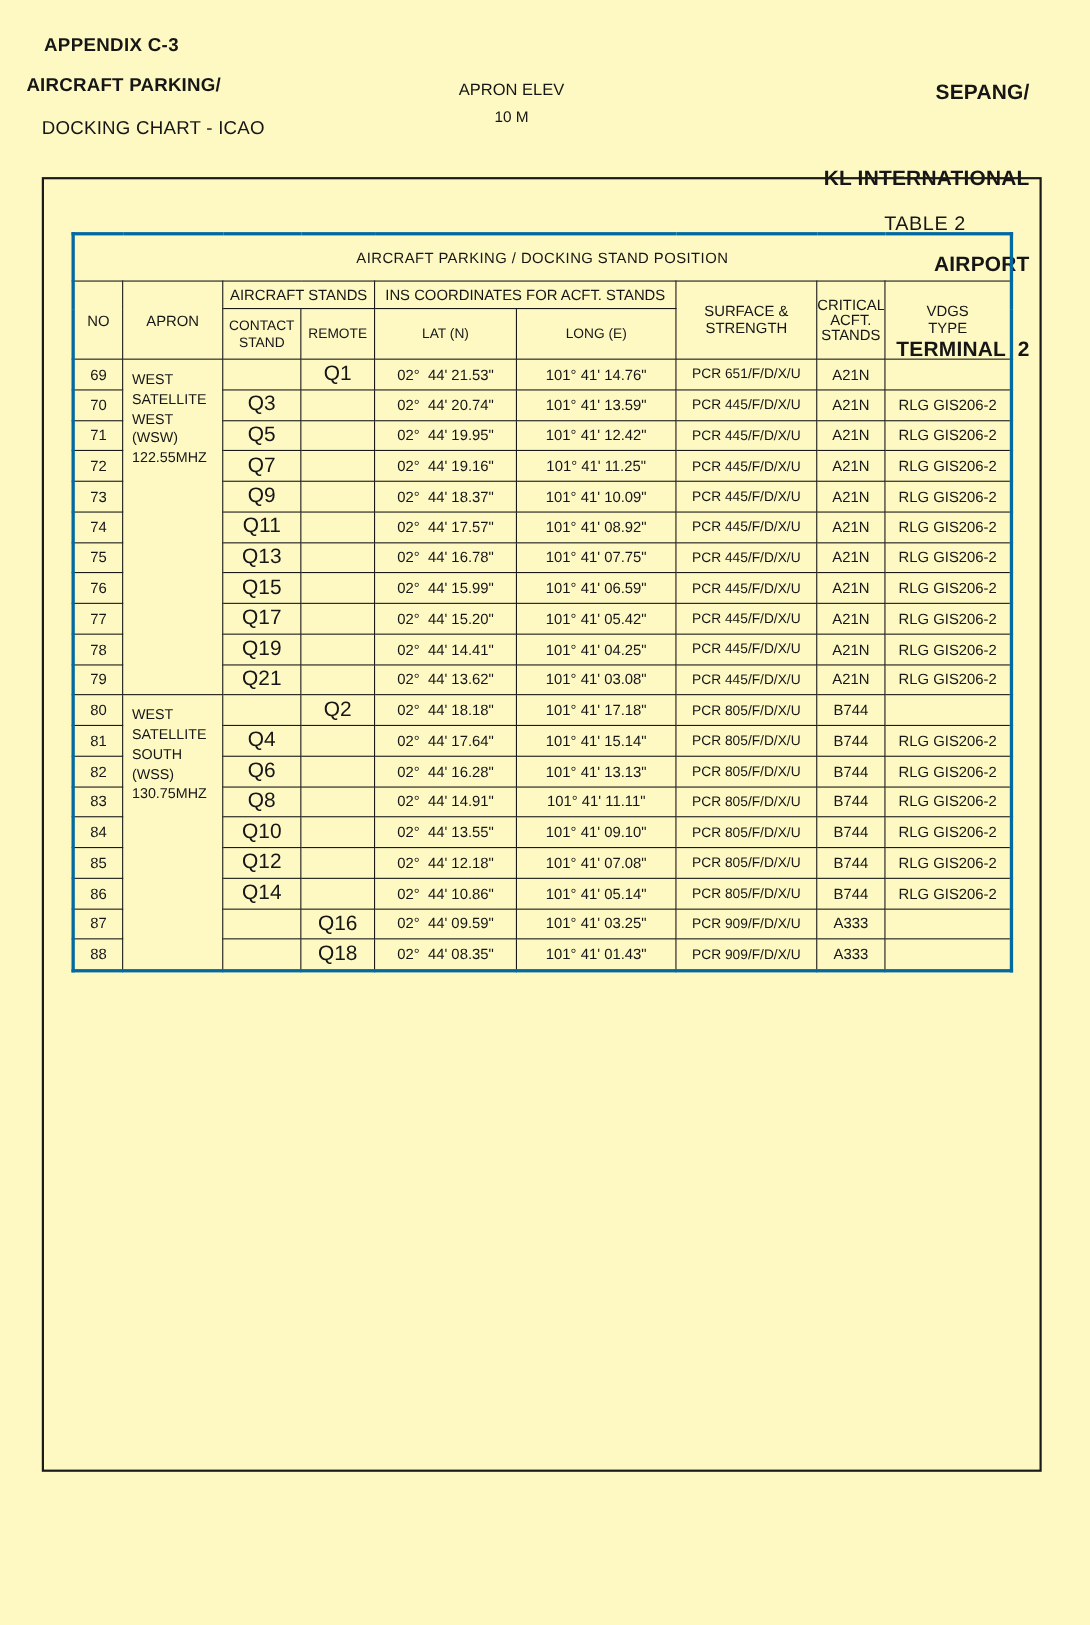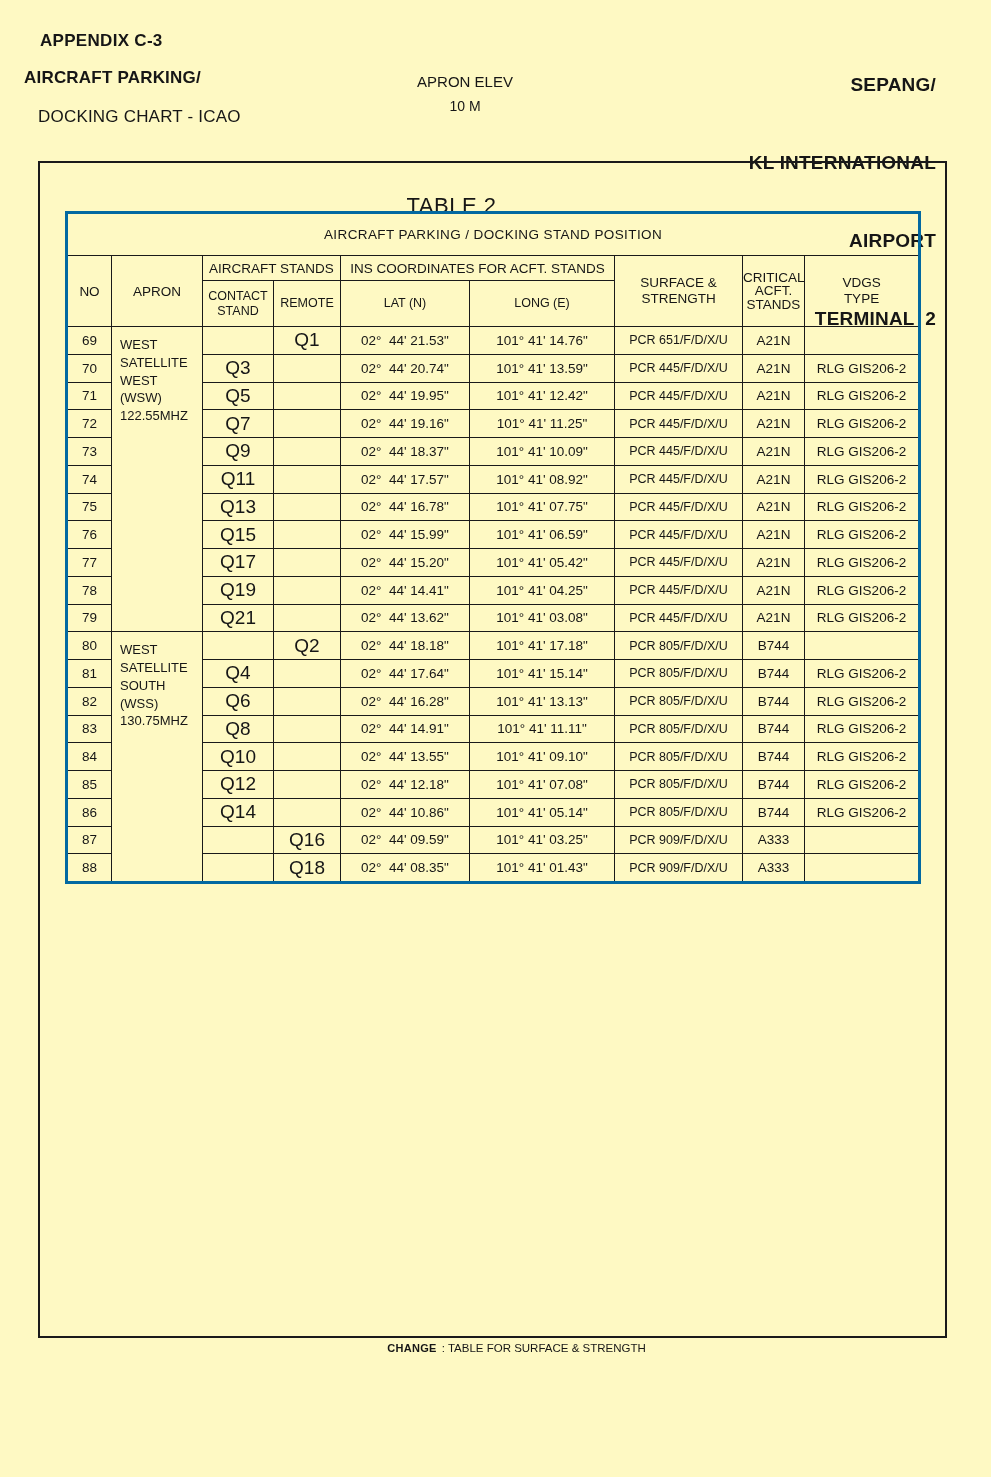--- a/index.html
+++ b/index.html
@@ -27,22 +27,22 @@
   }
 
   
   .outer-box {
     left: 38px; top: 161px; width: 909px; height: 1177px;
     border: 2px solid #1a1a1a; box-sizing: border-box;
   }
 
   
   .table2-label {
-    left: 65px; top: 193px; width: 853px; text-align: center;
-    font-size: 22px; letter-spacing: .5px;
+    left: 65px; top: 193px; width: 853px; text-align: right;
+    font-size: 18px; letter-spacing: .5px;
     transform: translateX(-40px);
   }
 
   
   table.stand-table {
     position: absolute; left: 65px; top: 211px;
     width: 853px; table-layout: fixed;
     border-collapse: collapse;
     border: 3px solid #0369a1;
   }
@@ -350,17 +350,14 @@
           <td class="col-remote">Q18</td>
           <td class="col-lat">02°  44' 08.35"</td>
           <td class="col-long">101° 41' 01.43"</td>
           <td class="col-surface">PCR 909/F/D/X/U</td>
           <td class="col-critical">A333</td>
           <td class="col-vdgs"></td>
         </tr>
       </tbody>
   </table>
 
-  <div class="abs footer">
-    <span class="f-bold">CHANGE</span><span>: TABLE FOR SURFACE &amp; STRENGTH</span>
-  </div>
 
 </div>
 
 </body></html>

